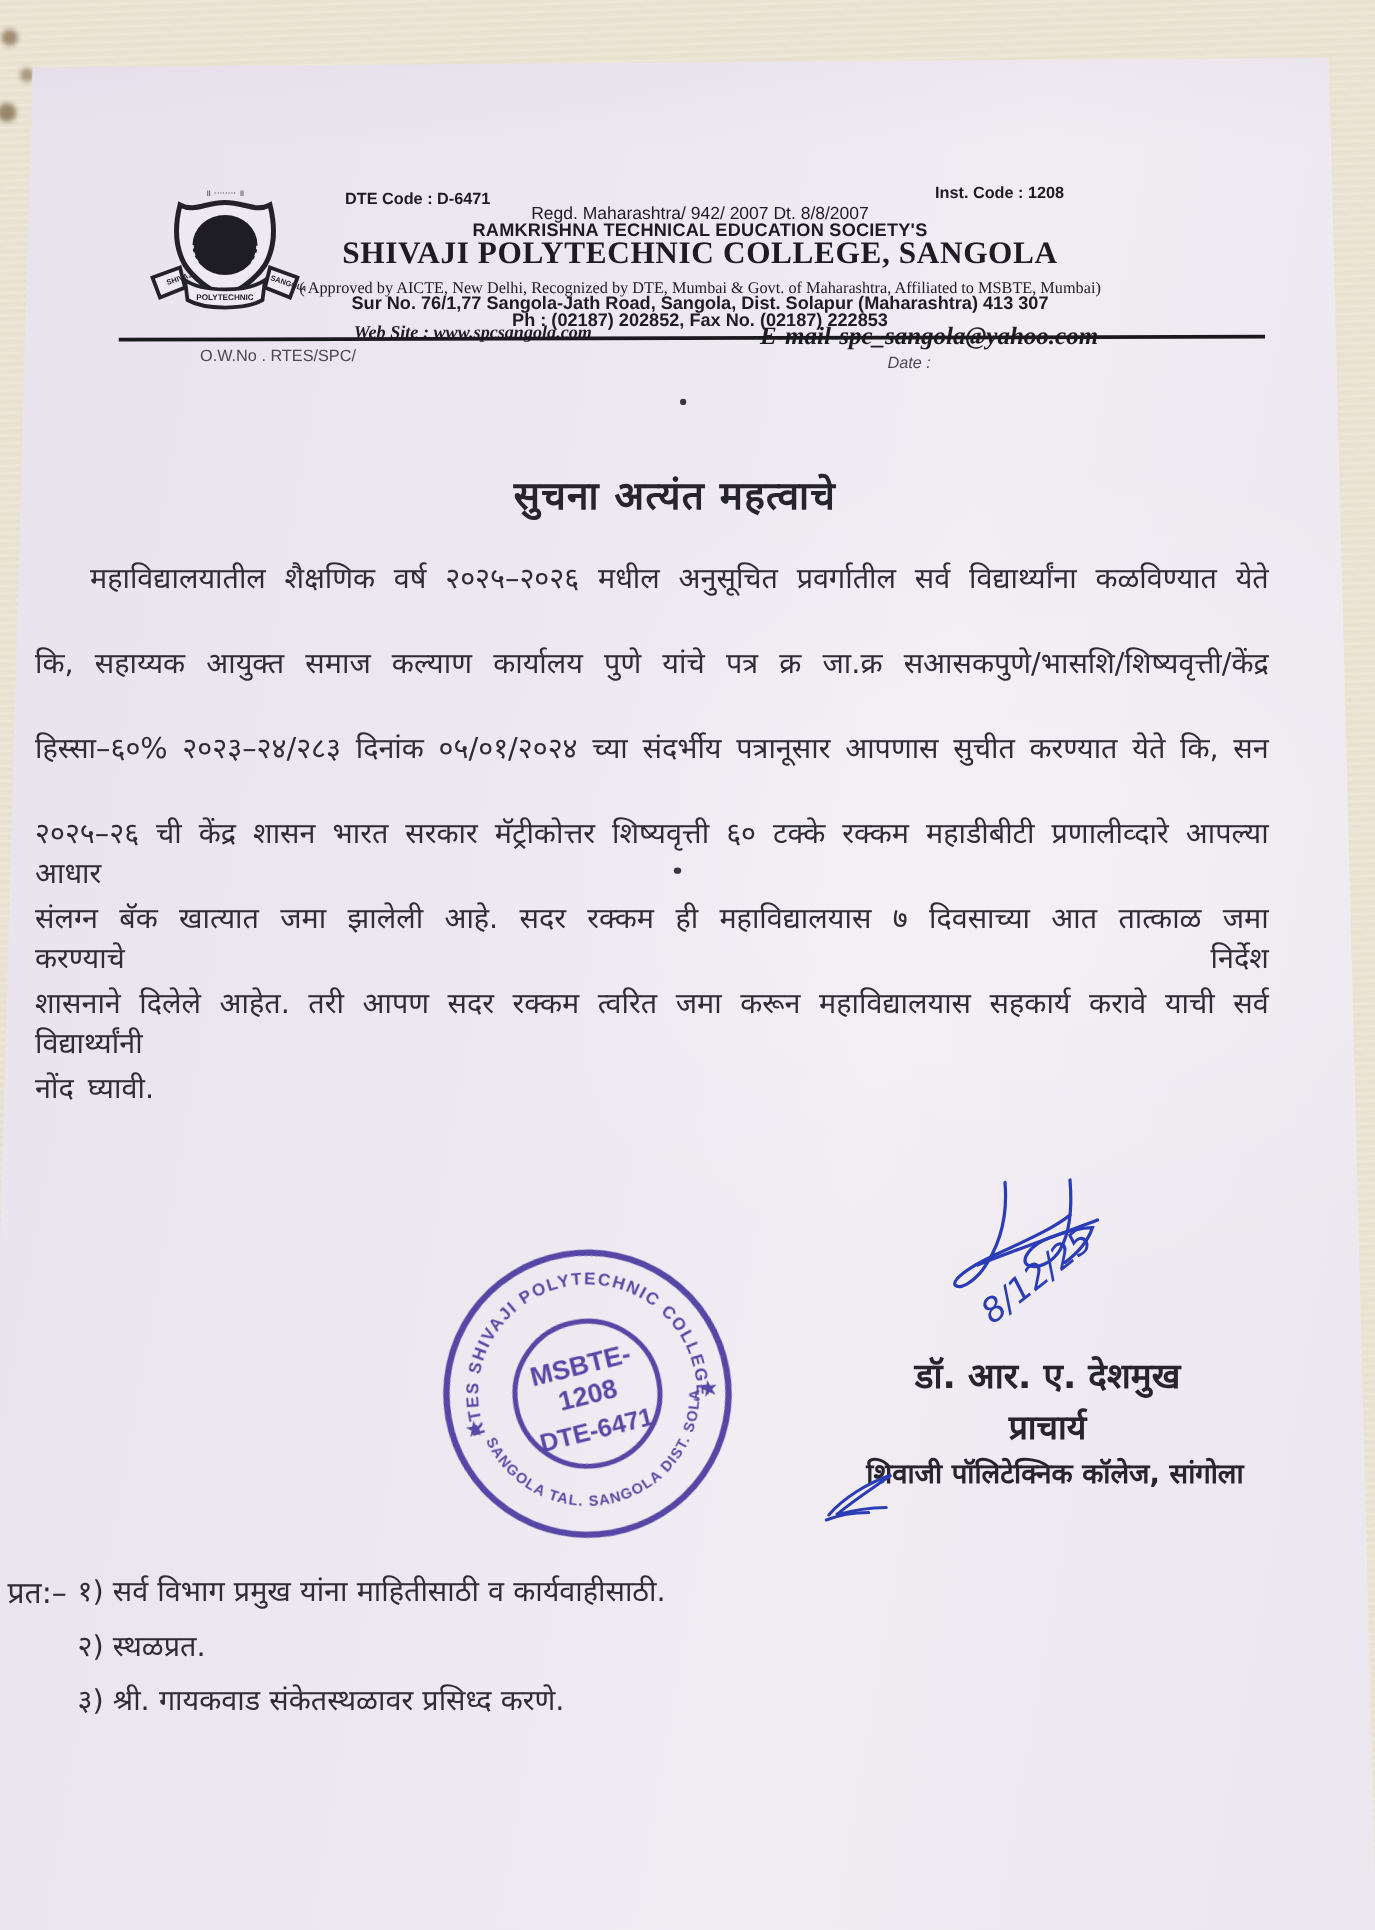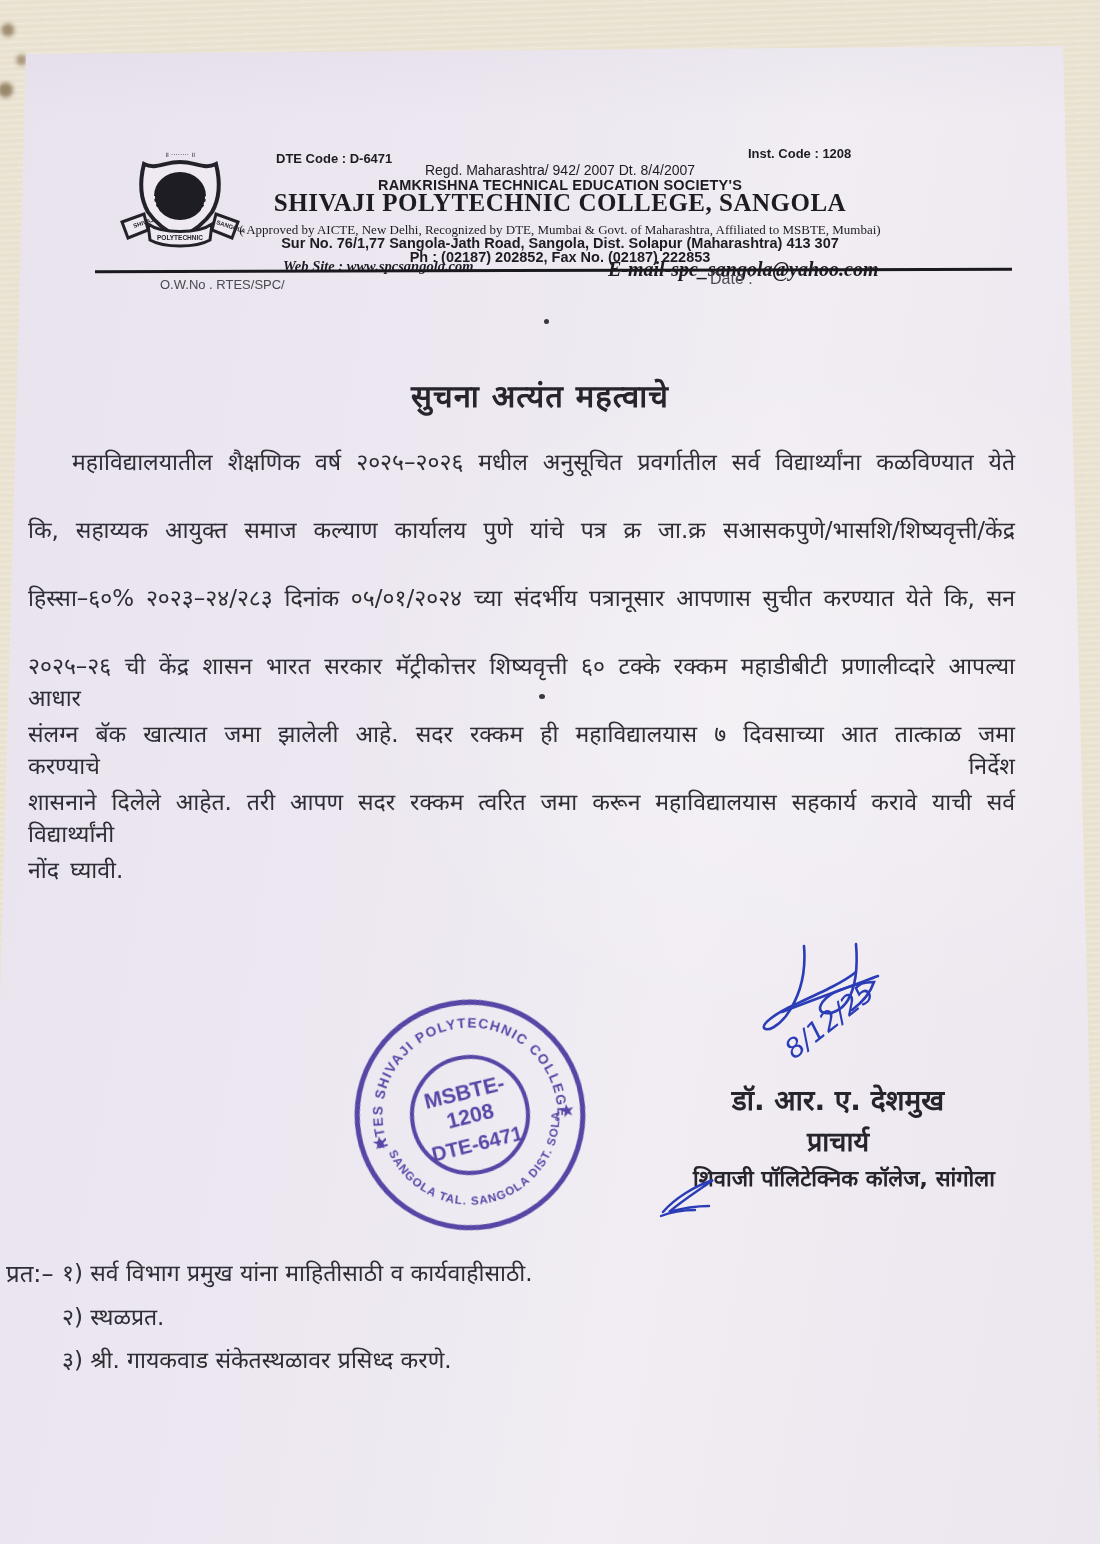--- a/index.html
+++ b/index.html
@@ -39,21 +39,21 @@
   #regd{left:250px;top:162px;width:620px;font-size:14px;}
   #society{left:250px;top:177px;width:620px;font-size:14.5px;font-weight:bold;letter-spacing:.2px;}
   #college{left:190px;top:189px;width:740px;font-family:"Liberation Serif",serif;font-size:25px;font-weight:bold;letter-spacing:.5px;}
   #approval{left:180px;top:222px;width:760px;font-family:"Liberation Serif",serif;font-size:13px;}
   #address{left:220px;top:235px;width:680px;font-size:14.5px;font-weight:600;}
   #phone{left:220px;top:249px;width:680px;font-size:14.5px;font-weight:600;}
   #website{left:283px;top:258px;font-family:"Liberation Serif",serif;font-style:italic;font-weight:bold;font-size:14.5px;}
   #email{left:608px;top:258px;font-family:"Liberation Serif",serif;font-style:italic;font-weight:bold;font-size:20px;}
   #hrule{position:absolute;left:95px;top:269px;width:917px;height:3px;background:#1a1a1e;transform:rotate(-.15deg);}
   #ow-no{left:160px;top:277px;font-size:13px;color:#4a4850;}
-  #date-label{left:710px;top:270px;font-size:16px;color:#4a4850;}
+  #date-label{left:710px;top:282px;font-size:13px;color:#4a4850;font-style:italic;}
   
   .mar{font-family:"DejaVu Sans",sans-serif;color:#2e2c34;}
   #date-line{position:absolute;left:655px;top:303px;font-size:27px;letter-spacing:1px;}
   #title{position:absolute;left:240px;top:374px;width:600px;text-align:center;font-size:31px;font-weight:bold;letter-spacing:1px;color:#26242c;}
   #body-text{position:absolute;left:28px;top:445px;width:987px;}
   .bline{height:68px;font-size:23px;text-align:justify;text-align-last:justify;word-spacing:4px;}
   .bline.first{text-indent:44px;}
   .bline.last{text-align-last:left;}
   
   #stamp{position:absolute;left:348px;top:993px;width:244px;height:244px;transform:rotate(-10deg);opacity:.93;filter:blur(.3px);}
@@ -89,21 +89,21 @@
     <path d="M18,76 L40,68 L44,84 L24,92 Z" fill="#efeaf2" stroke="#23222a" stroke-width="3"></path>
     <path d="M134,76 L112,68 L108,84 L128,92 Z" fill="#efeaf2" stroke="#23222a" stroke-width="3"></path>
     <path d="M44,78 C58,88 94,88 108,78 L106,94 C92,102 60,102 46,94 Z" fill="#efeaf2" stroke="#23222a" stroke-width="3"></path>
     <text x="30" y="82" font-size="6" font-weight="bold" fill="#23222a" transform="rotate(-18 30 82)">SHIVAJI</text>
     <text x="76" y="94" font-size="6.5" font-weight="bold" text-anchor="middle" fill="#23222a">POLYTECHNIC</text>
     <text x="112" y="78" font-size="6" font-weight="bold" fill="#23222a" transform="rotate(18 112 78)">SANGOLA</text>
   </svg>
 
   <div class="hdr" id="dte-code">DTE Code : D-6471</div>
   <div class="hdr" id="inst-code">Inst. Code : 1208</div>
-  <div class="hdr hdr-center" id="regd">Regd. Maharashtra/ 942/ 2007 Dt. 8/4/2007</div>
+  <div class="hdr hdr-center" id="regd">Regd. Maharashtra/ 942/ 2007 Dt. 8/8/2007</div>
   <div class="hdr hdr-center" id="society">RAMKRISHNA TECHNICAL EDUCATION SOCIETY'S</div>
   <div class="hdr hdr-center" id="college">SHIVAJI POLYTECHNIC COLLEGE, SANGOLA</div>
   <div class="hdr hdr-center" id="approval">( Approved by AICTE, New Delhi, Recognized by DTE, Mumbai &amp; Govt. of Maharashtra, Affiliated to MSBTE, Mumbai)</div>
   <div class="hdr hdr-center" id="address">Sur No. 76/1,77 Sangola-Jath Road, Sangola, Dist. Solapur (Maharashtra) 413 307</div>
   <div class="hdr hdr-center" id="phone">Ph : (02187) 202852,   Fax No. (02187) 222853</div>
   <div class="hdr" id="website">Web Site : www.spcsangola.com</div>
   <div class="hdr" id="email">E-mail-spc_sangola@yahoo.com</div>
   <div id="hrule"></div>
   <div class="hdr" id="ow-no">O.W.No . RTES/SPC/</div>
   <div class="hdr" id="date-label">Date :</div>

